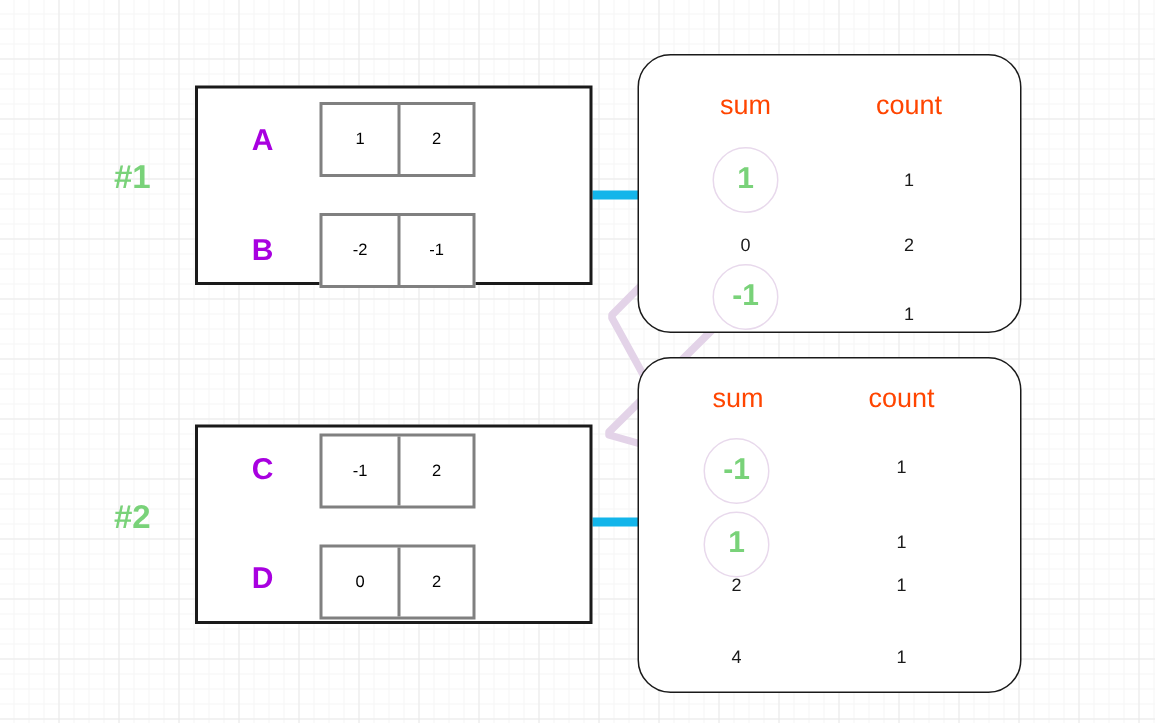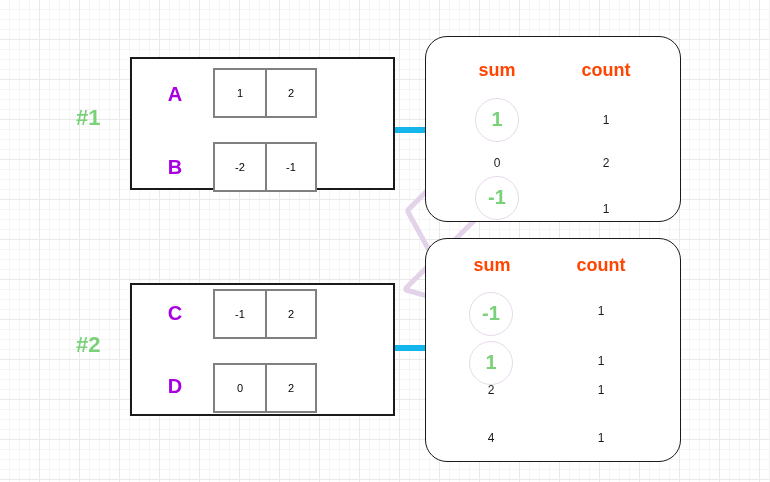--- a/index.html
+++ b/index.html
@@ -83,21 +83,21 @@
     position: absolute;
     box-sizing: border-box;
     border: 1.5px solid #1a1a1a;
     border-radius: 22px;
     background: #ffffff;
   }
   .panel-header {
     position: absolute;
     color: #ff4500;
     font-size: 18px;
-    font-weight: bold;
+    font-weight: normal;
     white-space: nowrap;
     text-align: center;
   }
   .val {
     position: absolute;
     text-align: center;
     white-space: nowrap;
     color: #000000;
     font-size: 12px;
   }

